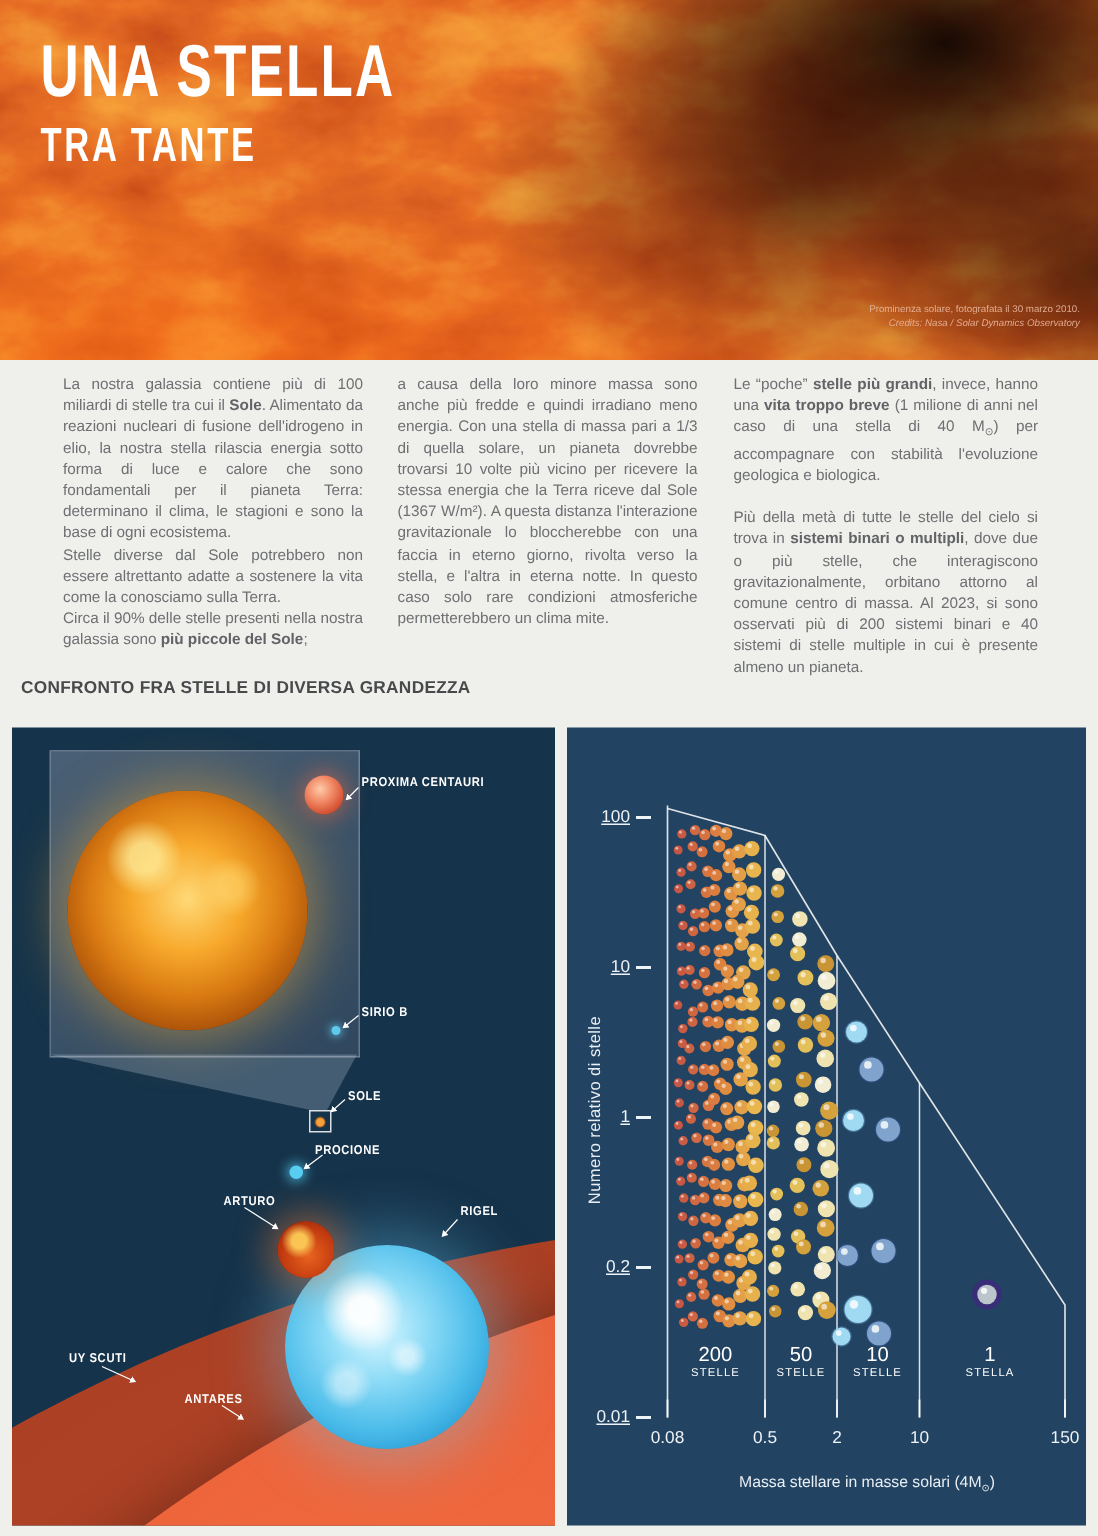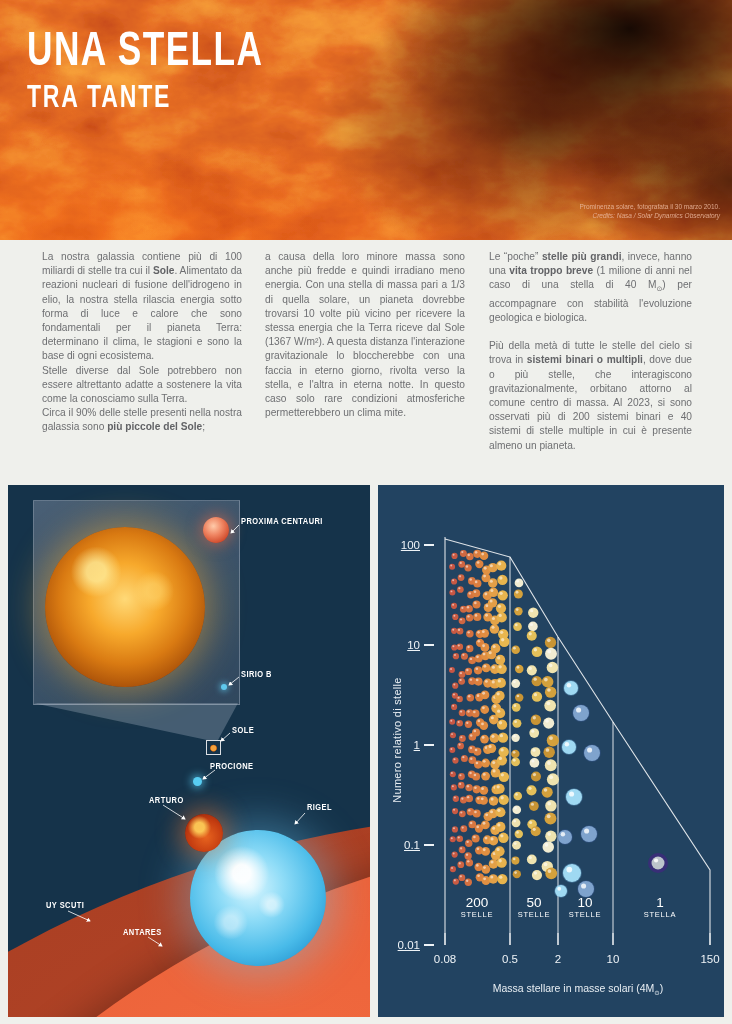--- a/index.html
+++ b/index.html
@@ -124,20 +124,21 @@
   </div>
 
   <div class="col" id="col1"><span>La nostra galassia contiene più di 100 miliardi di stelle tra cui il </span><b>Sole</b><span>. Alimentato da reazioni nucleari di fusione dell'idrogeno in elio, la nostra stella rilascia energia sotto forma di luce e calore che sono fondamentali per il pianeta Terra: determinano il clima, le stagioni e sono la base di ogni ecosistema.
 Stelle diverse dal Sole potrebbero non essere altrettanto adatte a sostenere la vita come la conosciamo sulla Terra.
 Circa il 90% delle stelle presenti nella nostra galassia sono </span><b>più piccole del Sole</b><span>;</span></div>
   <div class="col" id="col2">a causa della loro minore massa sono anche più fredde e quindi irradiano meno energia. Con una stella di massa pari a 1/3 di quella solare, un pianeta dovrebbe trovarsi 10 volte più vicino per ricevere la stessa energia che la Terra riceve dal Sole (1367 W/m²). A questa distanza l'interazione gravitazionale lo bloccherebbe con una faccia in eterno giorno, rivolta verso la stella, e l'altra in eterna notte. In questo caso solo rare condizioni atmosferiche permetterebbero un clima mite.</div>
   <div class="col" id="col3"><span>Le “poche” </span><b>stelle più grandi</b><span>, invece, hanno una </span><b>vita troppo breve</b><span> (1 milione di anni nel caso di una stella di 40 M</span><sub>⊙</sub><span>) per accompagnare con stabilità l'evoluzione geologica e biologica.
 
 Più della metà di tutte le stelle del cielo si trova in </span><b>sistemi binari o multipli</b><span>, dove due o più stelle, che interagiscono gravitazionalmente, orbitano attorno al comune centro di massa. Al 2023, si sono osservati più di 200 sistemi binari e 40 sistemi di stelle multiple in cui è presente almeno un pianeta.</span></div>
 
+  <div class="sec-head" id="head-left">CONFRONTO FRA STELLE DI DIVERSA GRANDEZZA</div>
 
   <div id="cmp">
     <div class="giant" id="uyscuti-arc"></div>
     <div class="giant" id="antares-arc"></div>
     <div id="rigel"></div>
     <div id="arturo"></div>
     <div id="inset">
       <div id="sun"></div>
       <div id="proxima"></div>
     </div>
@@ -694,21 +695,21 @@
       </div>
     <div class="ytick" style="top:152px">
         <span>10</span>
         <span class="ytick-dash"></span>
       </div>
     <div class="ytick" style="top:252px">
         <span>1</span>
         <span class="ytick-dash"></span>
       </div>
     <div class="ytick" style="top:352px">
-        <span>0.1</span>
+        <span>0.2</span>
         <span class="ytick-dash"></span>
       </div>
     <div class="ytick" style="top:452px">
         <span>0.01</span>
         <span class="ytick-dash"></span>
       </div>
     <div id="ylab">Numero relativo di stelle</div>
     <div class="xtick" style="left:67px">0.08</div>
     <div class="xtick" style="left:132px">0.5</div>
     <div class="xtick" style="left:180px">2</div>

